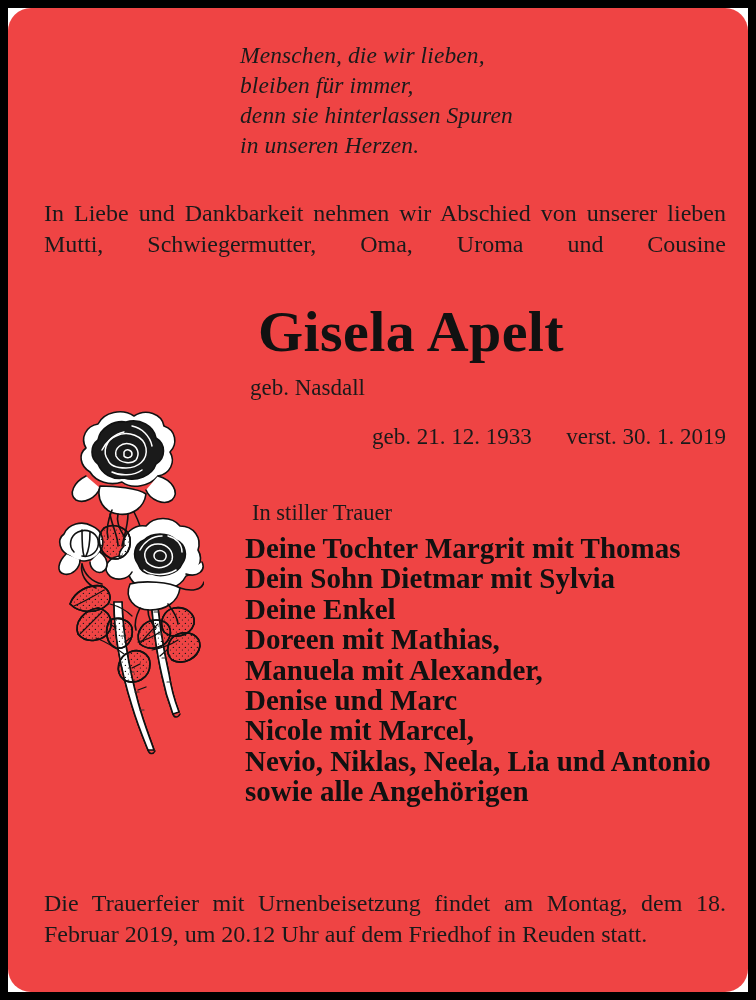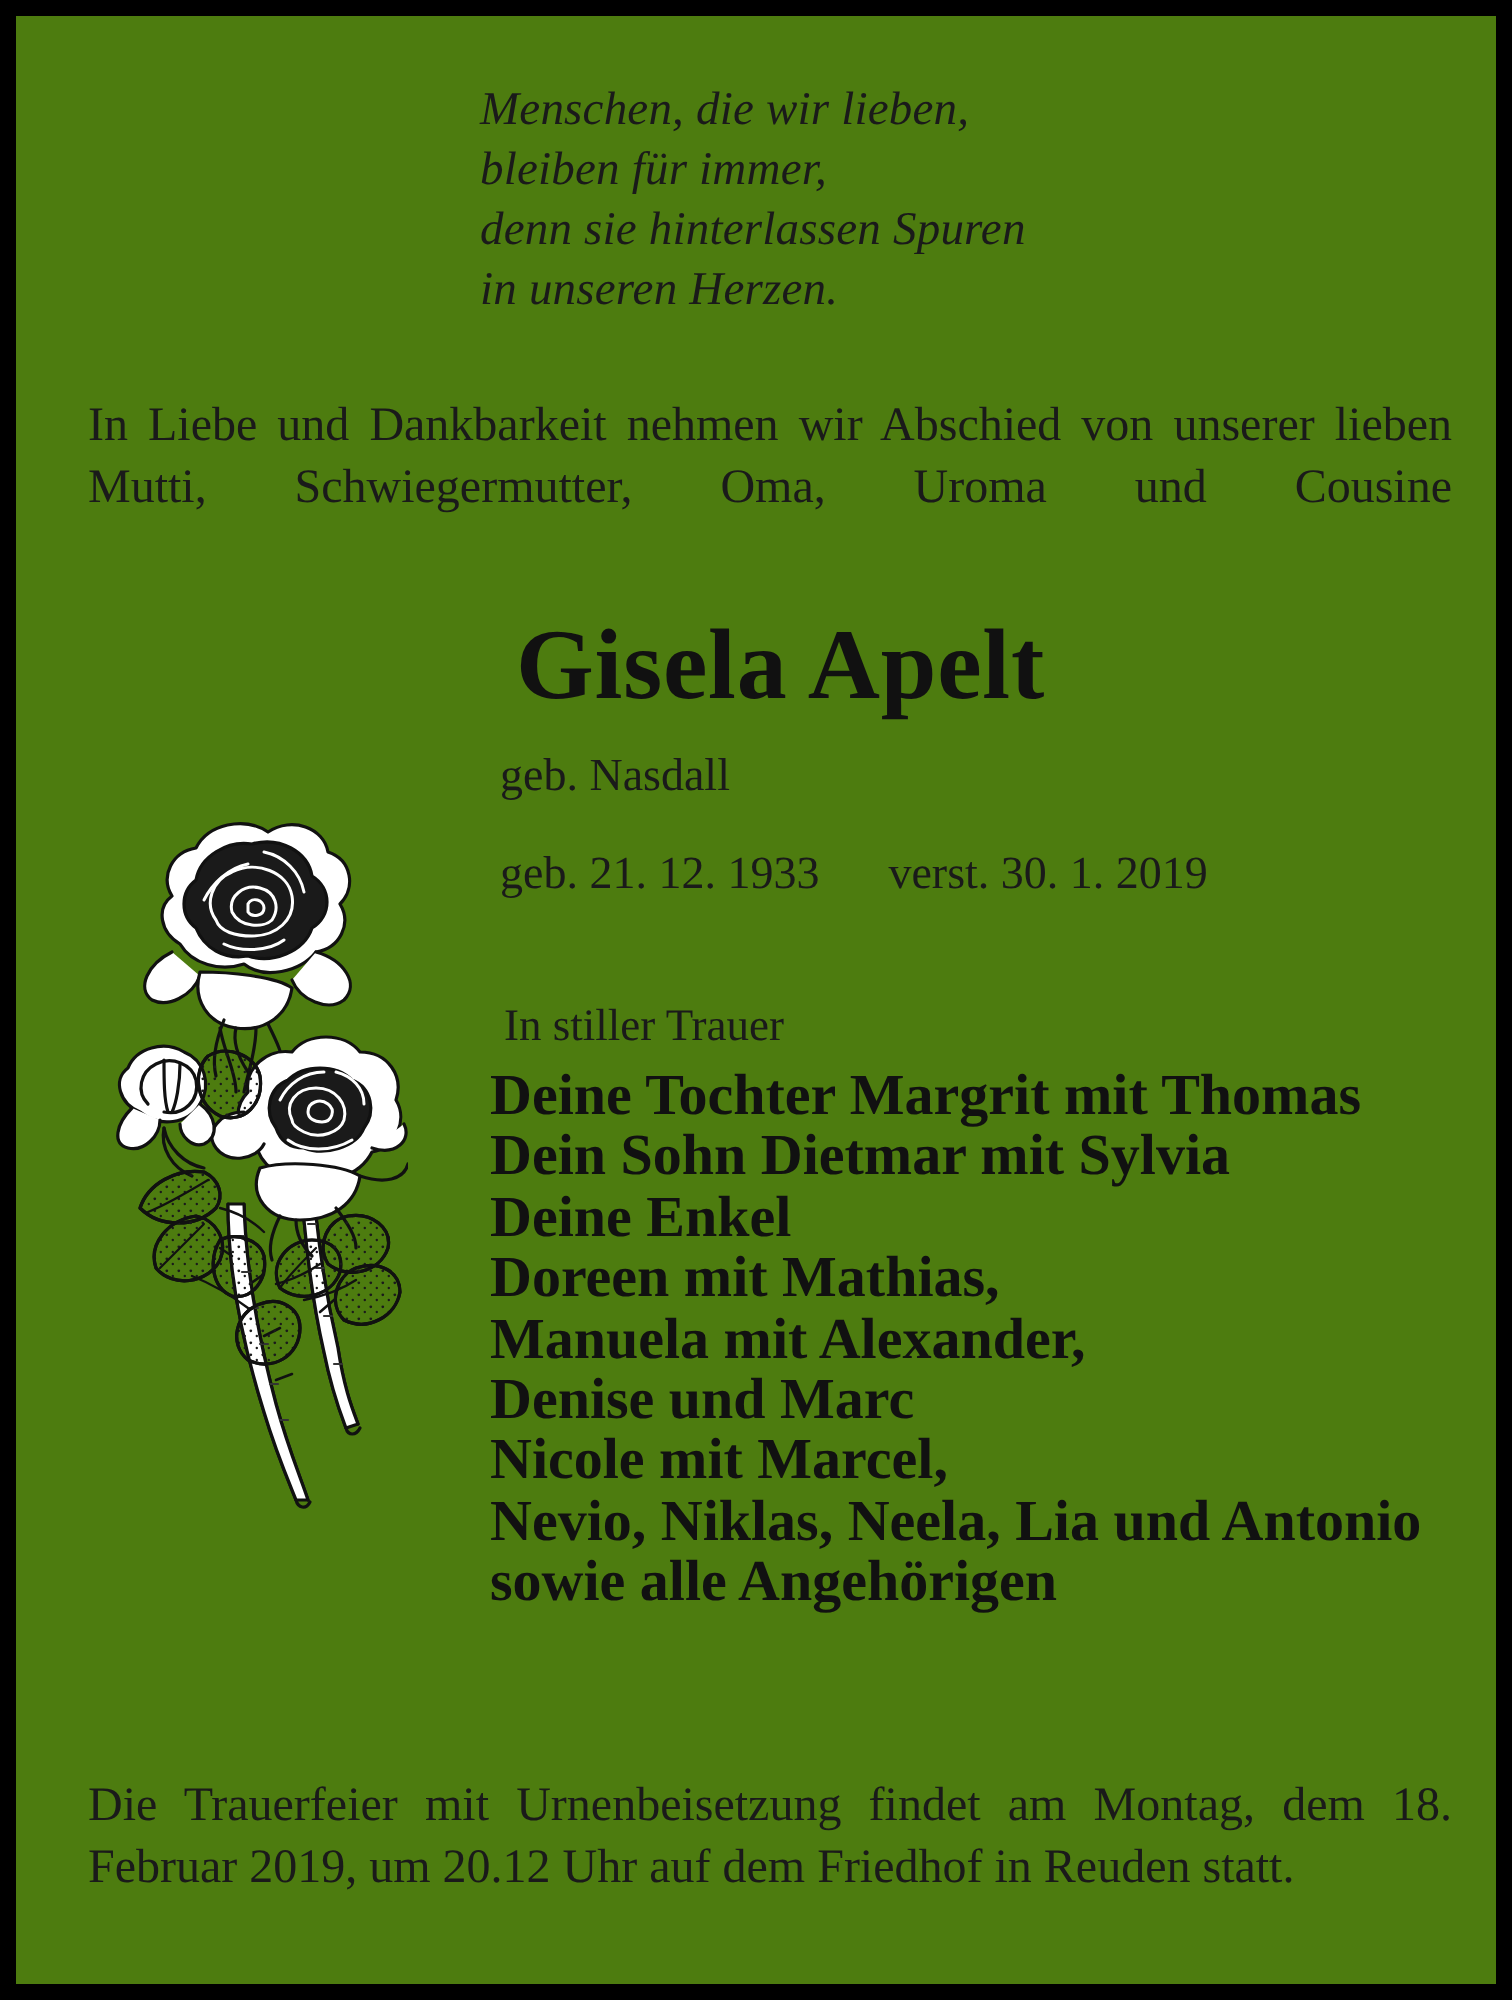--- a/index.html
+++ b/index.html
@@ -23,21 +23,22 @@
     height: 1000px;
     border: 8px solid #000000;
     background: #ffffff;
   }
   .sheet {
     position: relative;
     box-sizing: border-box;
     width: 100%;
     height: 100%;
     padding: 0;
-    background: #4d7c0f;
+    background: #ef4444;
+    border-radius: 23px;
   }
 
   
   .verse {
     position: absolute;
     left: 232px;
     top: 32px;
     font-style: italic;
     font-size: 23.5px;
     line-height: 30px;
@@ -65,39 +66,40 @@
   }
 
   
   .col {
     position: absolute;
     left: 236px;
     top: 296px;
     width: 482px;
   }
   .name {
-    font-size: 50px;
+    font-size: 58px;
     font-weight: bold;
     line-height: 56px;
     letter-spacing: 0.4px;
     margin: 0 0 0 14px;
     color: #111111;
   }
   .maiden {
     font-size: 23px;
     line-height: 30px;
     margin: 13px 0 0 6px;
     color: #1a1a1a;
   }
   .dates {
     font-size: 23px;
     line-height: 30px;
     margin: 19px 0 0 6px;
     color: #1a1a1a;
     white-space: pre;
+    text-align: right;
   }
 
   .mourn-head {
     font-size: 22.5px;
     line-height: 29px;
     margin: 46px 0 0 8px;
     color: #1a1a1a;
   }
   .mourners {
     margin: 6px 0 0 1px;

